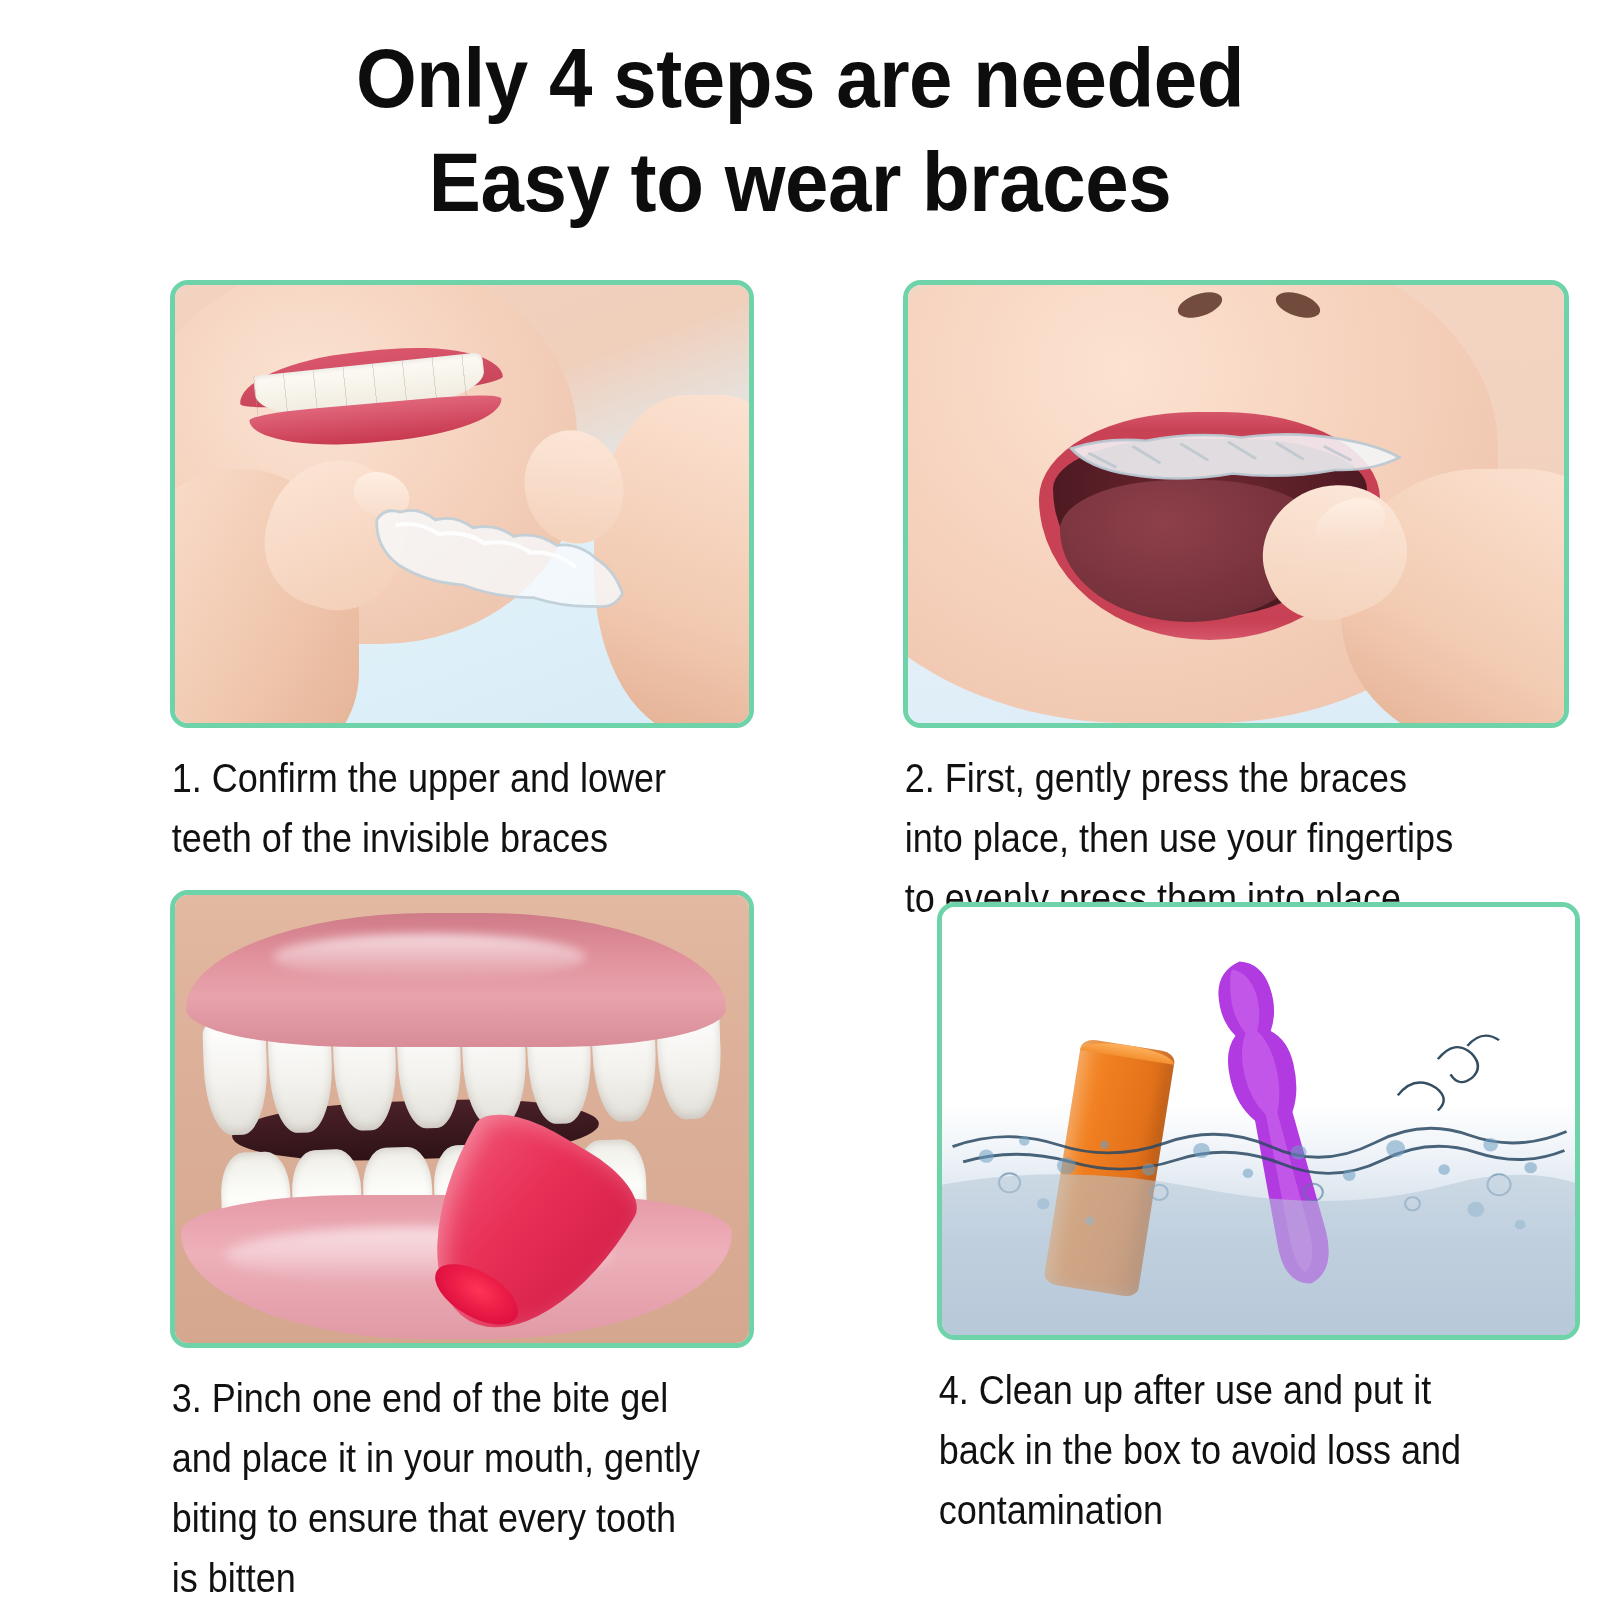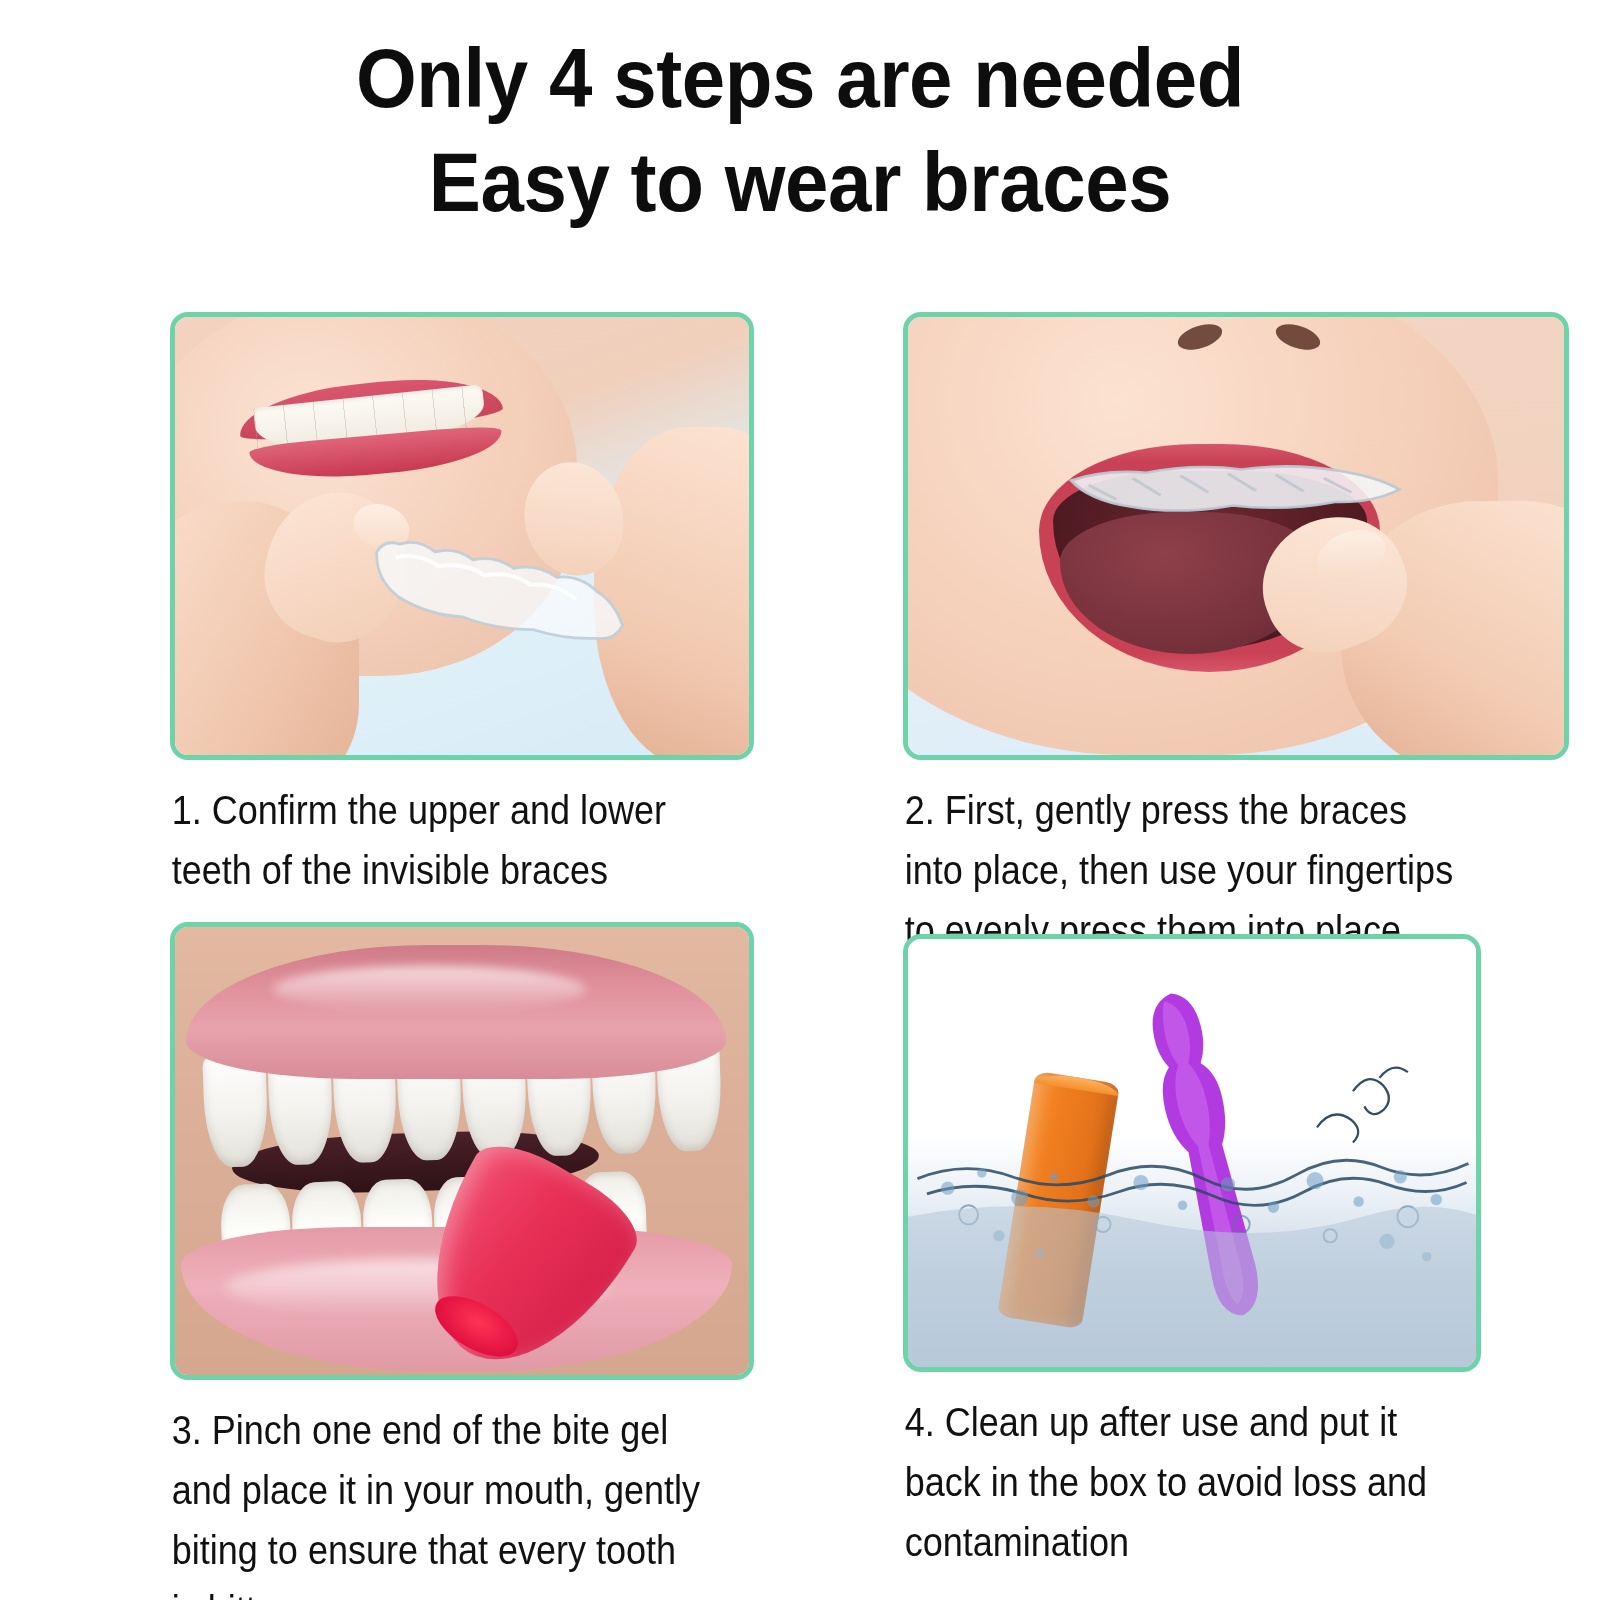--- a/index.html
+++ b/index.html
@@ -35,25 +35,25 @@
     white-space: nowrap;
   }
 
   
   .grid {
     position: absolute;
     top: 0; left: 0;
     width: 1600px;
     height: 1600px;
   }
-  .cell { position: absolute; margin-top: 32px; }
+  .cell { position: absolute; }
   .cell-1 { left: 170px;  top: 280px;  width: 584px; }
   .cell-2 { left: 903px;  top: 280px;  width: 666px; }
   .cell-3 { left: 170px;  top: 890px;  width: 584px; }
-  .cell-4 { left: 903px;  top: 902px;  width: 578px; }
+  .cell-4 { left: 937px;  top: 902px;  width: 643px; }
 
   .photo {
     position: relative;
     width: 100%;
     height: 448px;
     border: 5px solid #6ed3a8;
     border-radius: 18px;
     box-sizing: border-box;
     overflow: hidden;
     background: #eaf6fb;

